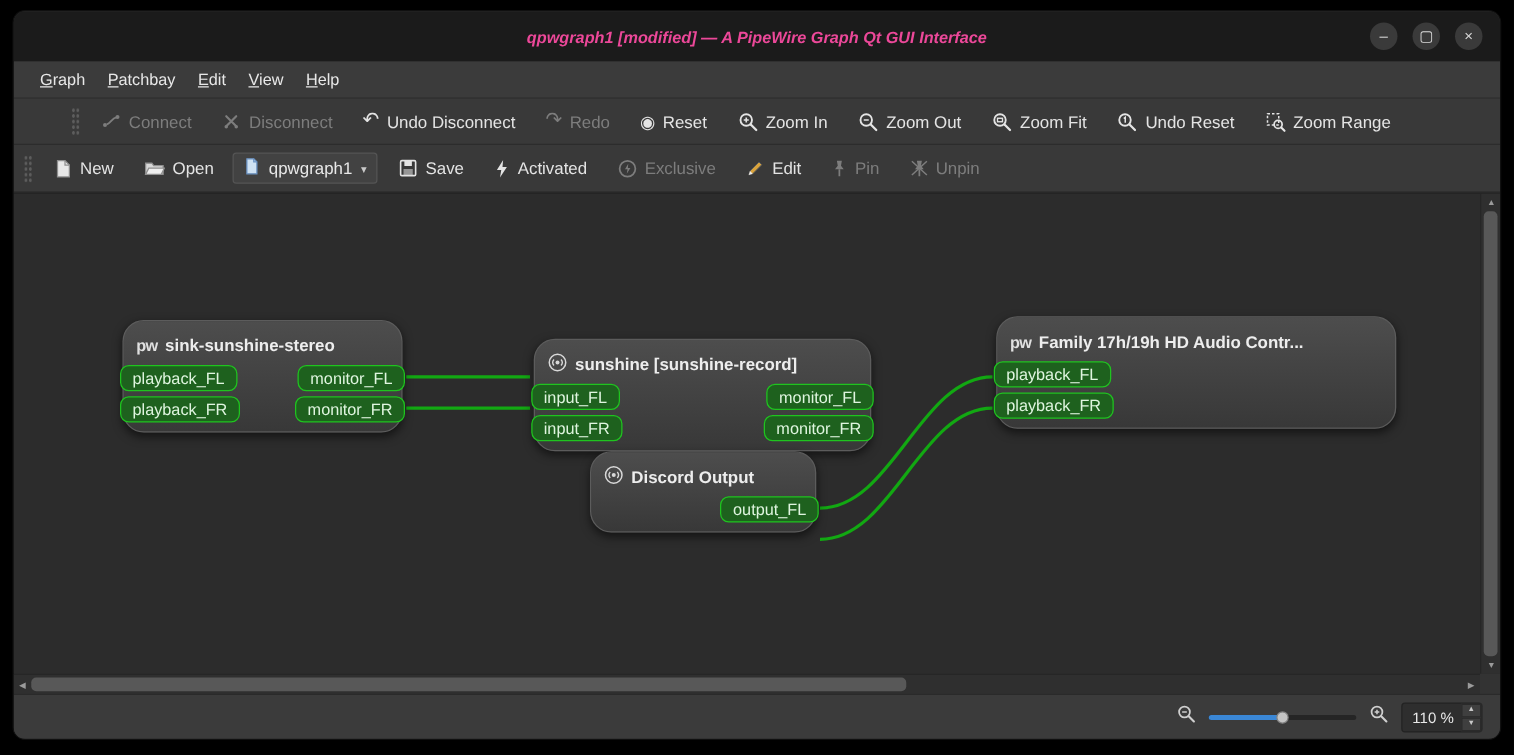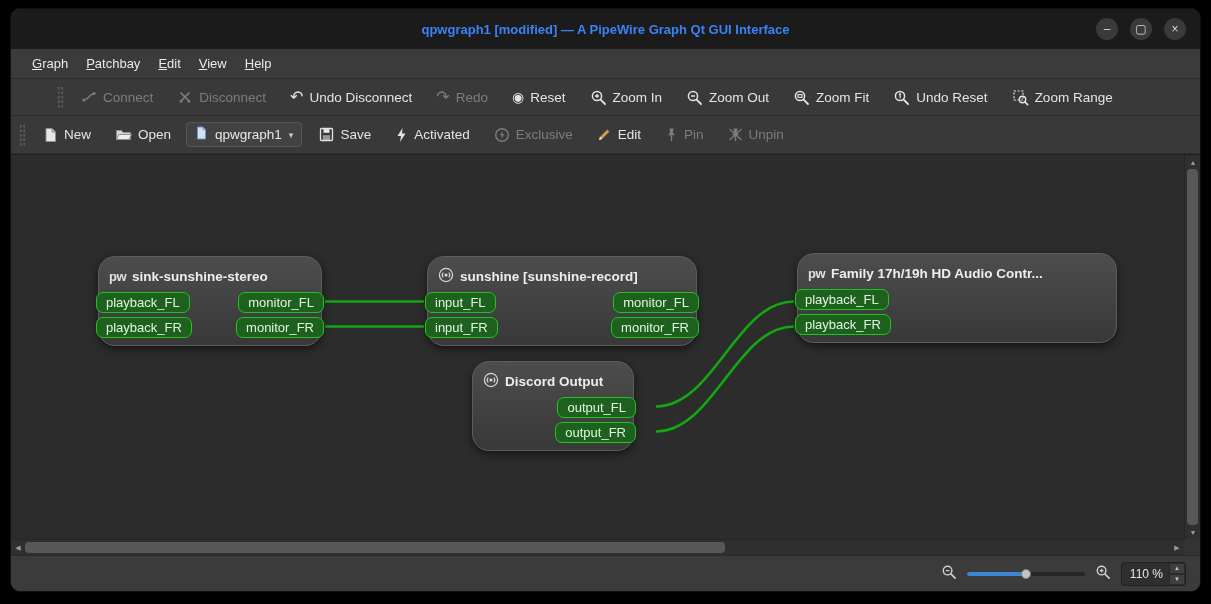--- a/index.html
+++ b/index.html
@@ -5,21 +5,21 @@
   * { box-sizing: border-box; margin: 0; padding: 0; }
   html,body { width:1211px; height:604px; background:#000; overflow:hidden;
               font-family:"Liberation Sans", sans-serif; }
   .window { position:absolute; left:10px; top:8px; width:1191px; height:584px;
             background:#303030; border-radius:10px; overflow:hidden; border:1px solid #101010;
             display:flex; flex-direction:column; }
 
   
   .titlebar { height:40px; flex:0 0 40px; background:#1b1b1b; position:relative;
               display:flex; align-items:center; justify-content:center; }
-  .titlebar .title { color:#3b82f6; font-size:13px; font-weight:bold; }
+  .titlebar .title { color:#ec4899; font-size:13px; font-weight:bold;font-style:italic; }
   .win-controls { position:absolute; right:14px; top:0; height:100%; display:flex; align-items:center; gap:12px; }
   .win-btn { width:22px; height:22px; border-radius:50%; background:#3a3a3a; color:#d8d8d8;
              display:flex; align-items:center; justify-content:center; font-size:12px; line-height:1; cursor:default; }
 
   
   .menubar { height:30px; flex:0 0 30px; background:#3b3b3b; display:flex; align-items:center;
              padding:0 12px; border-bottom:1px solid #2c2c2c; }
   .menu-item { display:inline-block; padding:4px 9px; color:#e8e8e8; font-size:13px; border-radius:3px;text-align:right; }
   .menu-item::first-letter { text-decoration: underline; }
 
@@ -326,21 +326,21 @@
         <div class="port-row">
           <span class="port in">playback_FL</span>
           <span class="port out">monitor_FL</span>
         </div>
         <div class="port-row">
           <span class="port in">playback_FR</span>
           <span class="port out">monitor_FR</span>
         </div>
       </div>
 
-      <div class="node" style="left:416px; top:101px; width:270px;">
+      <div class="node" style="left:416px; top:116px; width:270px;">
         <div class="node-title">
           <span>
             <svg width="16" height="16" viewBox="0 0 16 16">
                 <circle cx="8" cy="8" r="6.6" fill="none" stroke="#d8d8d8" stroke-width="1.2"></circle>
                 <circle cx="8" cy="8" r="1.6" fill="#d8d8d8"></circle>
                 <path d="M5.2 5.6 a3.6 3.6 0 0 0 0 4.8 M10.8 5.6 a3.6 3.6 0 0 1 0 4.8" fill="none" stroke="#d8d8d8" stroke-width="1.1"></path>
               </svg>
           </span>
           <span>sunshine [sunshine-record]</span>
         </div>
@@ -360,36 +360,33 @@
           <span>Family 17h/19h HD Audio Contr...</span>
         </div>
         <div class="port-row">
           <span class="port in">playback_FL</span>
         </div>
         <div class="port-row">
           <span class="port in">playback_FR</span>
         </div>
       </div>
 
-      <div class="node" style="left:461px; top:206px; width:162px;">
+      <div class="node" style="left:461px; top:206px; width:181px;">
         <div class="node-title">
           <span>
             <svg width="16" height="16" viewBox="0 0 16 16">
                 <circle cx="8" cy="8" r="6.6" fill="none" stroke="#d8d8d8" stroke-width="1.2"></circle>
                 <circle cx="8" cy="8" r="1.6" fill="#d8d8d8"></circle>
                 <path d="M5.2 5.6 a3.6 3.6 0 0 0 0 4.8 M10.8 5.6 a3.6 3.6 0 0 1 0 4.8" fill="none" stroke="#d8d8d8" stroke-width="1.1"></path>
               </svg>
           </span>
           <span>Discord Output</span>
         </div>
         <div class="port-row only-out">
           <span class="port out">output_FL</span>
-        </div>
-        <div class="port-row only-out">
-          <span class="port out">output_FR</span>
         </div>
       </div>
 
     </div>
 
     <div class="vscroll">
       <div class="arrow up">▲</div>
       <div class="thumb"></div>
       <div class="arrow down">▼</div>
     </div>

